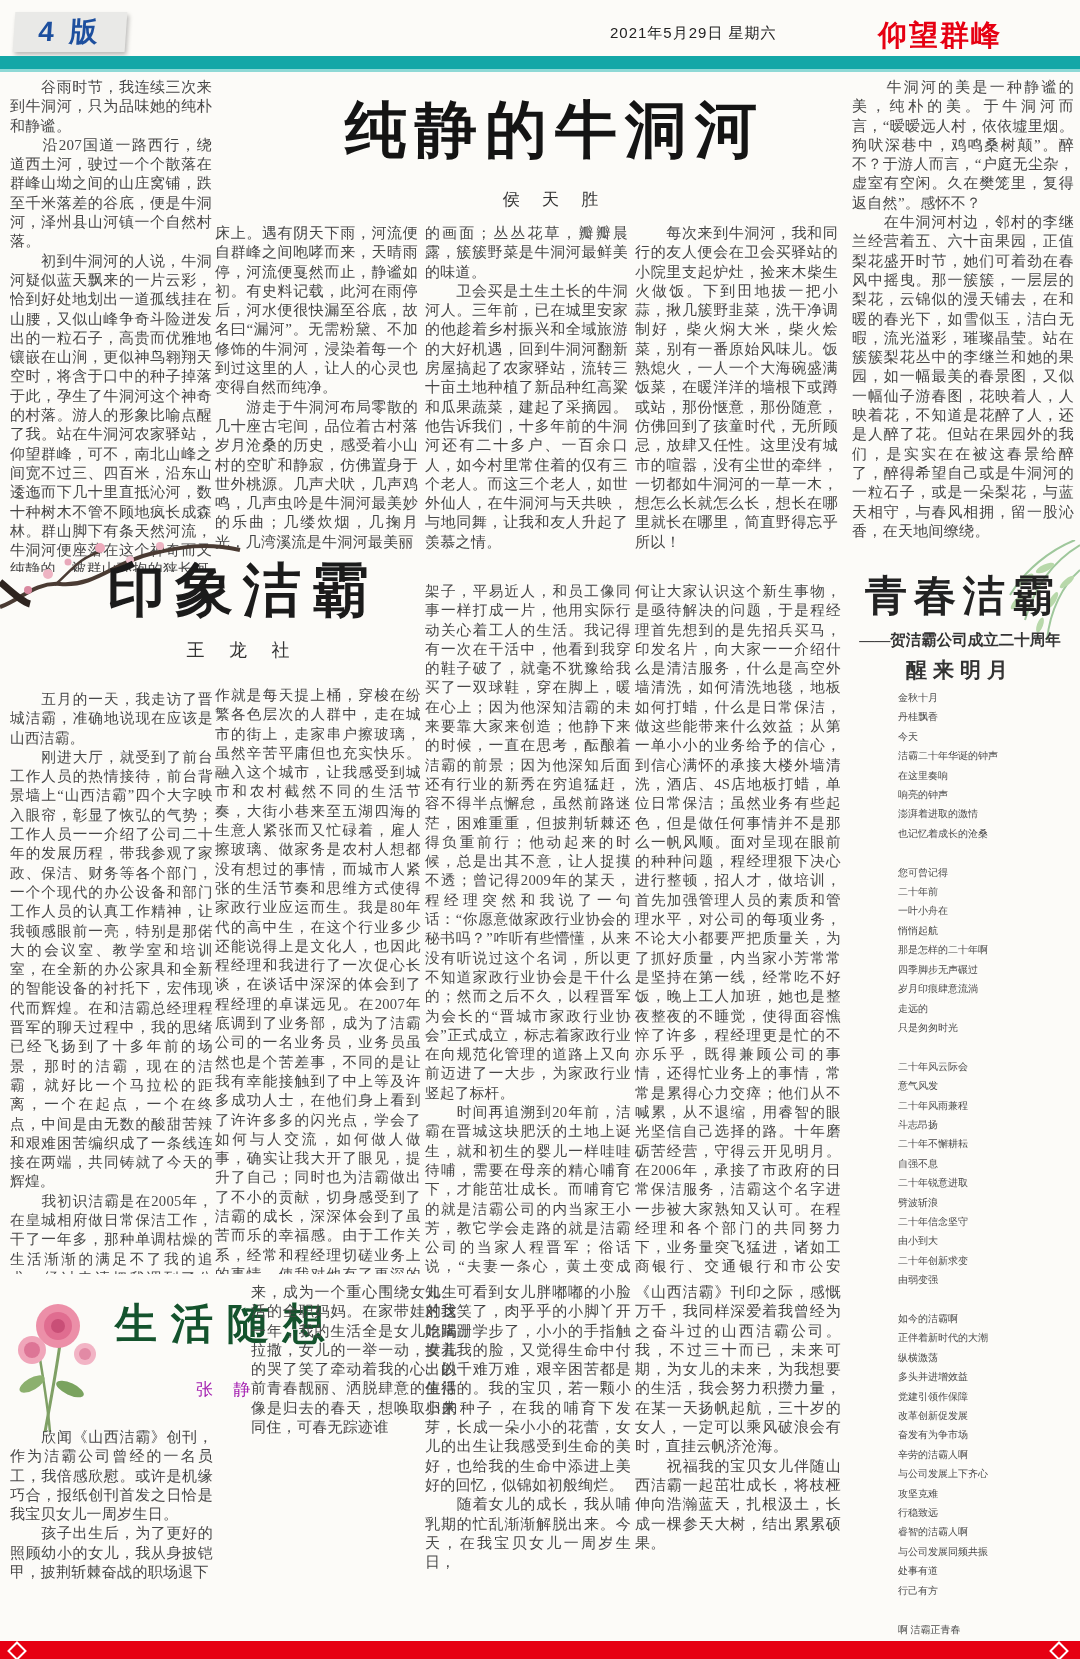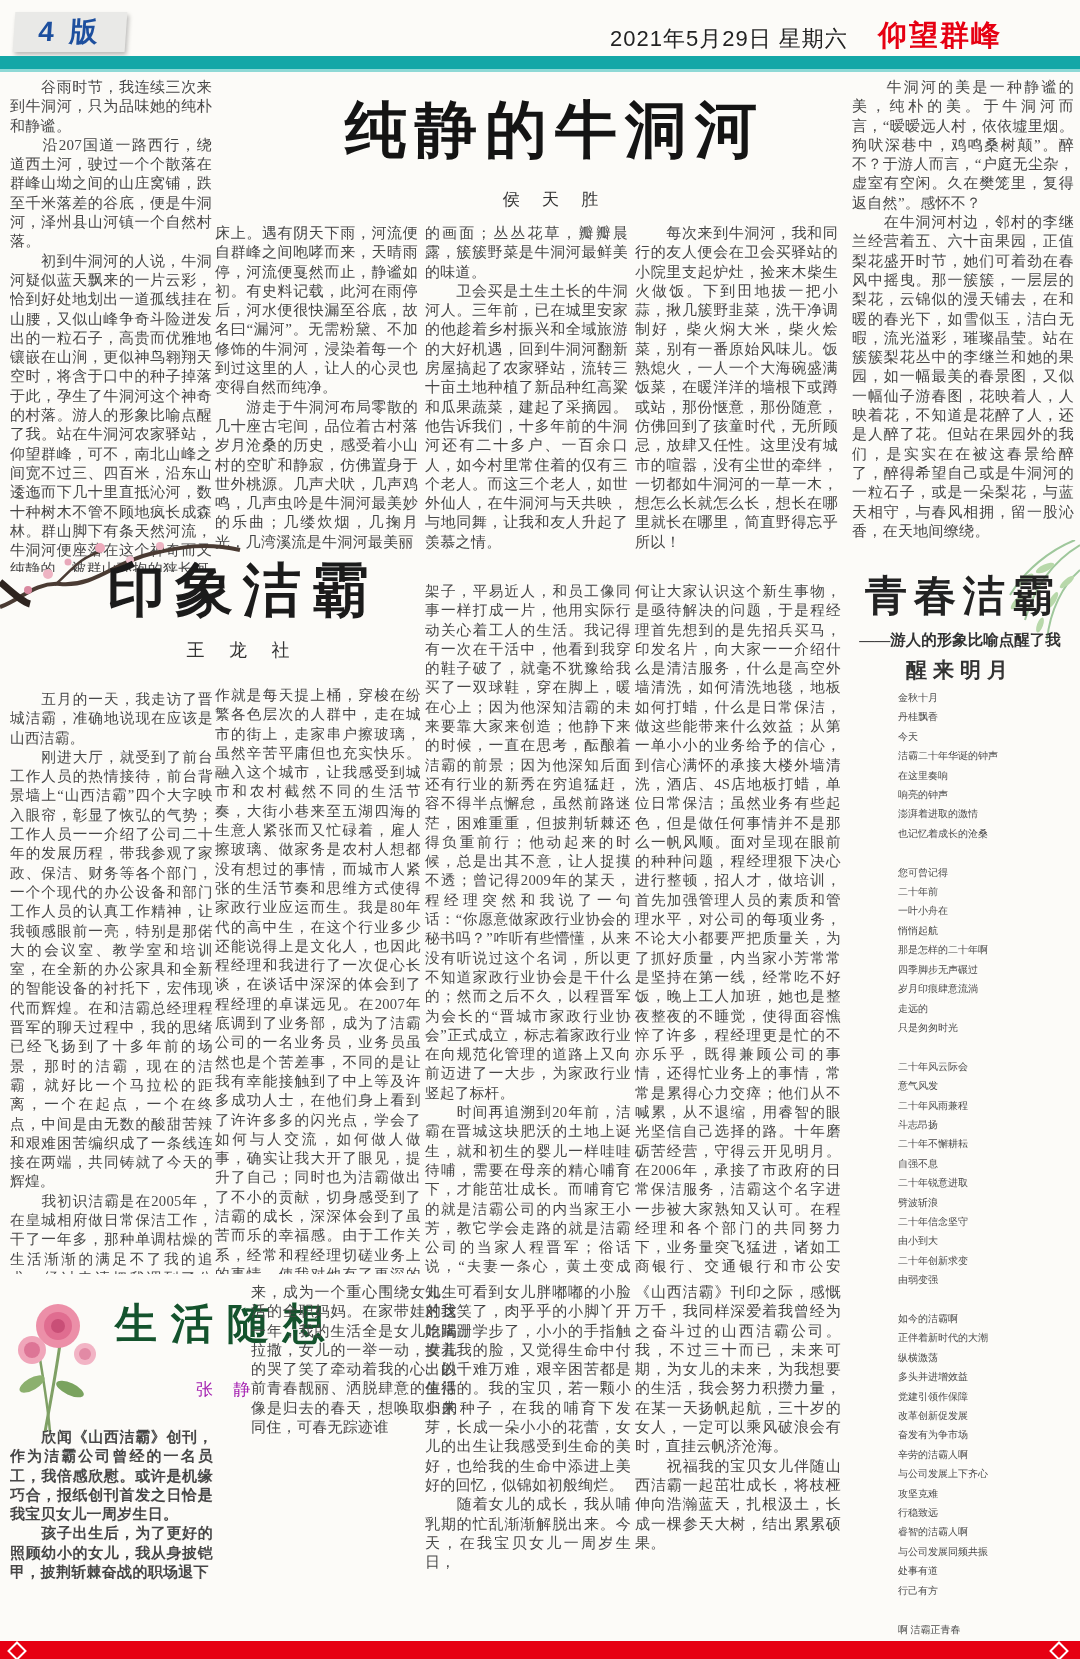--- a/index.html
+++ b/index.html
@@ -3,21 +3,21 @@
 <meta charset="utf-8">
 <style>
   html,body{margin:0;padding:0;background:#888;}
   #page{position:relative;width:1080px;height:1659px;background:#fcfbf8;overflow:hidden;
         font-family:"Liberation Serif",serif;color:#3d3d3d;}
   
   .badge{position:absolute;left:14px;top:12px;width:112px;height:40px;background:#e9e9e7;
          box-shadow:2px 3px 4px rgba(0,0,0,.25);display:flex;align-items:center;justify-content:center;
          font-family:"Liberation Sans",sans-serif;font-weight:900;font-size:28px;color:#1d4f9e;
          letter-spacing:4px;transform:skewX(-4deg);}
-  .date{position:absolute;left:610px;top:24px;width:260px;font-size:22px;color:#222;
+  .date{position:absolute;left:610px;top:24px;width:260px;font-size:15px;color:#222;
         font-family:"Liberation Sans",sans-serif;letter-spacing:1px;}
   .section-name{position:absolute;left:878px;top:16px;width:200px;font-size:29px;font-weight:900;
         color:#e60012;font-family:"Liberation Sans",sans-serif;letter-spacing:2px;}
   .tealbar{position:absolute;left:0;top:56px;width:1080px;height:13px;background:#14a7a7;
         border-bottom:3px solid #8ed9d6;}
   
   .col{position:absolute;font-size:15px;line-height:19.3px;text-align:justify;
        white-space:pre-line;overflow:hidden;color:#474747;letter-spacing:.3px;}
   .col-mid{font-size:14.6px;}
   
@@ -111,21 +111,21 @@
       <ellipse cx="70" cy="40" rx="10" ry="3.5" transform="rotate(-35 70 40)"></ellipse>
       <ellipse cx="90" cy="28" rx="10" ry="3.5" transform="rotate(-25 90 28)"></ellipse>
       <ellipse cx="62" cy="62" rx="9" ry="3" transform="rotate(-50 62 62)"></ellipse>
       <ellipse cx="98" cy="60" rx="9" ry="3" transform="rotate(-60 98 60)"></ellipse>
       <ellipse cx="112" cy="42" rx="9" ry="3" transform="rotate(-40 112 42)"></ellipse>
       <ellipse cx="85" cy="85" rx="8" ry="3" transform="rotate(-70 85 85)"></ellipse>
     </g>
   </svg>
 
   <div class="poem-title">青春洁霸</div>
-  <div class="poem-subtitle">——游人的形象比喻点醒了我</div>
+  <div class="poem-subtitle">——贺洁霸公司成立二十周年</div>
   <div class="poem-author">醒来明月</div>
   <div class="poem-body">金秋十月
 丹桂飘香
 今天
 洁霸二十年华诞的钟声
 在这里奏响
 响亮的钟声
 澎湃着进取的激情
 也记忆着成长的沧桑
 
@@ -181,21 +181,21 @@
     <circle cx="48" cy="42" r="14" fill="#e06d90"></circle>
     <circle cx="48" cy="42" r="7" fill="#c94f77"></circle>
     <circle cx="22" cy="66" r="14" fill="#f0a6ba"></circle>
     <circle cx="22" cy="66" r="8" fill="#dd7596"></circle>
     <circle cx="75" cy="70" r="11" fill="#f2b4c5"></circle>
     <circle cx="75" cy="70" r="6" fill="#e28aa5"></circle>
   </svg>
 
   <div class="life-title">生活随想</div>
   <div class="life-author">张 静</div>
-  <div class="col" style="left:10px;top:1428px;width:203px;height:214px;font-weight:bold;">　　欣闻《山西洁霸》创刊，作为洁霸公司曾经的一名员工，我倍感欣慰。或许是机缘巧合，报纸创刊首发之日恰是我宝贝女儿一周岁生日。
+  <div class="col" style="left:10px;top:1428px;width:203px;height:214px;">　　欣闻《山西洁霸》创刊，作为洁霸公司曾经的一名员工，我倍感欣慰。或许是机缘巧合，报纸创刊首发之日恰是我宝贝女儿一周岁生日。
 　　孩子出生后，为了更好的照顾幼小的女儿，我从身披铠甲，披荆斩棘奋战的职场退下</div>
   <div class="col" style="left:215px;top:1283px;width:206px;height:360px;margin-left:36px;">来，成为一个重心围绕女儿生活的全职妈妈。在家带娃的这一年，我的生活全是女儿吃喝拉撒，女儿的一举一动，女儿的哭了笑了牵动着我的心。以前青春靓丽、洒脱肆意的生活像是归去的春天，想唤取归来同住，可春无踪迹谁</div>
   <div class="col" style="left:425px;top:1283px;width:206px;height:360px;">知。可看到女儿胖嘟嘟的小脸对我笑了，肉乎乎的小脚丫开始蹒跚学步了，小小的手指触摸着我的脸，又觉得生命中付出的千难万难，艰辛困苦都是值得的。我的宝贝，若一颗小小的种子，在我的哺育下发芽，长成一朵小小的花蕾，女儿的出生让我感受到生命的美好，也给我的生命中添进上美好的回忆，似锦如初般绚烂。
 　　随着女儿的成长，我从哺乳期的忙乱渐渐解脱出来。今天，在我宝贝女儿一周岁生日，</div>
   <div class="col" style="left:635px;top:1283px;width:206px;height:360px;">《山西洁霸》刊印之际，感慨万千，我同样深爱着我曾经为之奋斗过的山西洁霸公司。我，不过三十而已，未来可期，为女儿的未来，为我想要的生活，我会努力积攒力量，在某一天扬帆起航，三十岁的女人，一定可以乘风破浪会有时，直挂云帆济沧海。
 　　祝福我的宝贝女儿伴随山西洁霸一起茁壮成长，将枝桠伸向浩瀚蓝天，扎根汲土，长成一棵参天大树，结出累累硕果。</div>
 
   <div class="footbar"></div>
   <div class="diamond" style="left:10px;"></div>
   <div class="diamond" style="left:1052px;"></div>

